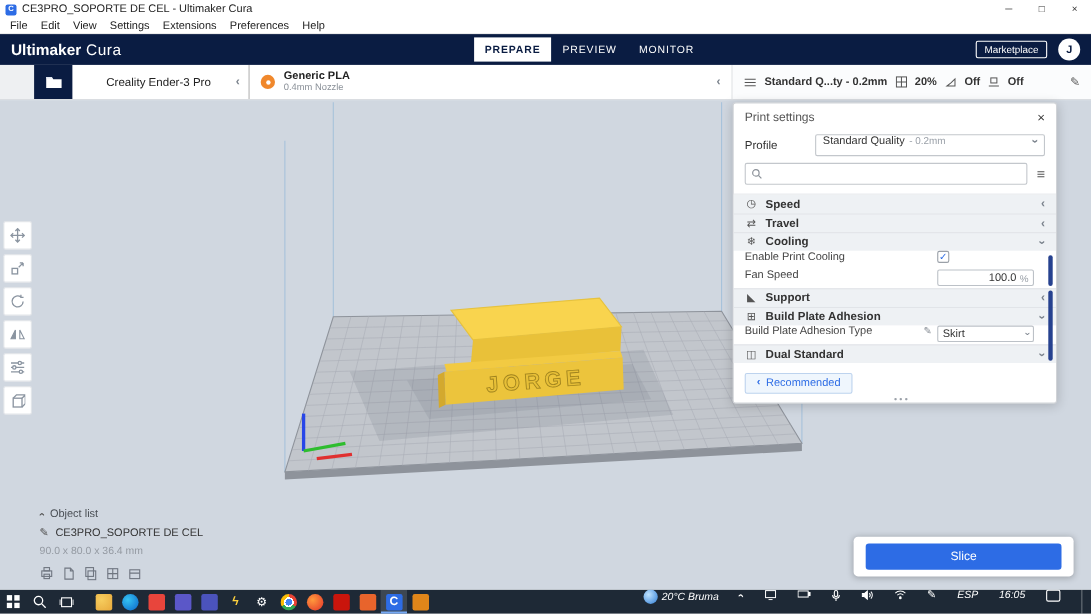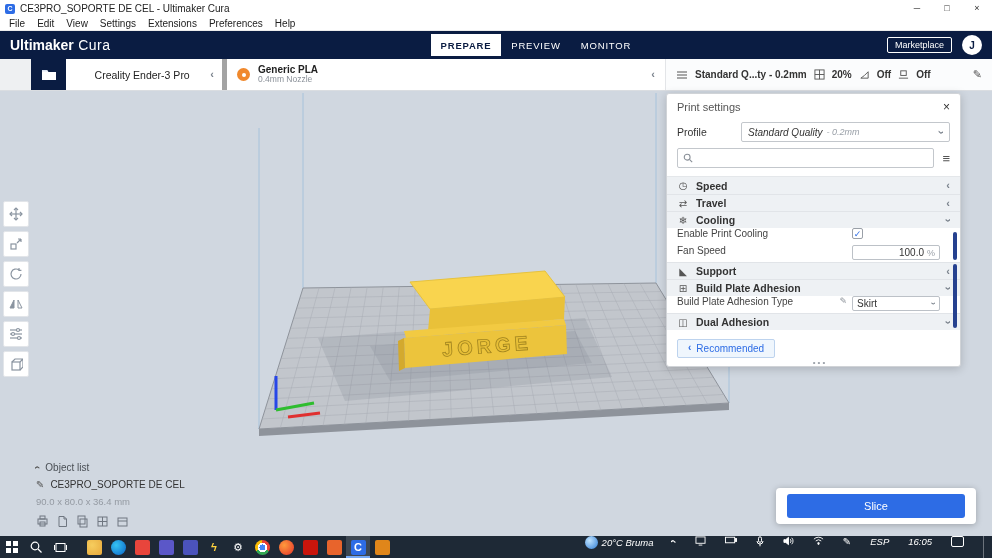--- a/index.html
+++ b/index.html
@@ -29,21 +29,21 @@
   .header-right { margin-left:auto; display:flex; align-items:center; gap:10px; margin-right:10px; }
   .marketplace { border:1px solid #fff; color:#fff; font-size:9px; padding:2px 7px; border-radius:2px; }
   .avatar { width:20px; height:20px; border-radius:50%; background:#fff; color:var(--header,#0a1c42);
     font-size:10px; font-weight:bold; display:flex; align-items:center; justify-content:center; }
 
   
   .toolbar { height:32px; background:#eef0f2; display:flex; align-items:stretch; border-bottom:1px solid #dadde1; }
   .open-btn { width:35px; margin-left:31px; background:var(--header,#0a1c42); display:flex;
     align-items:center; justify-content:center; }
   .printer-card { width:161px; background:#fff; display:flex; align-items:center; padding:0 8px;
-    border-right:5px solid #a3a3a3; }
+    border-right:1px solid #a3a3a3; }
   .printer-name { flex:1; text-align:center; font-size:10.5px; color:#222; }
   .material-card { width:438px; background:#fff; display:flex; align-items:center; padding:0 10px; }
   .extruder-dot { width:13px; height:13px; border-radius:50%; background:#f0882c; margin-right:8px; position:relative; }
   .extruder-dot::after { content:""; position:absolute; left:4.5px; top:4.5px; width:4px; height:4px;
     border-radius:50%; background:#fff; }
   .mat-text { flex:1; line-height:1.1; }
   .mat-name { font-size:10px; color:#222; font-weight:bold; }
   .mat-nozzle { font-size:8.5px; color:#8a9098; }
   .summary-card { flex:1; background:#fbfcfd; display:flex; align-items:center; gap:7px; padding:0 10px;
     border-left:1px solid #e3e5e8; }
@@ -67,21 +67,21 @@
   .ol-icons { display:flex; gap:7px; margin-top:8px; }
 
   
   .ps-panel { position:absolute; left:666px; top:93px; width:295px; background:#fff;
     border:1px solid #d0d3d7; border-radius:3px; box-shadow:0 2px 10px rgba(0,0,0,.18); z-index:5; }
   .ps-header { height:26px; display:flex; align-items:center; padding:0 10px; color:#555; font-size:11px; }
   .ps-close { margin-left:auto; color:#333; font-size:12px; }
   .ps-profile { display:flex; align-items:center; padding:2px 10px 6px; }
   .ps-profile .lbl { width:64px; font-size:10.5px; color:#333; }
   .select { flex:1; height:20px; border:1px solid #c3c7cc; border-radius:2px; display:flex;
-    align-items:center; padding:0 6px; font-size:10px; color:#333; background:#fff;font-style:italic; }
+    align-items:flex-start; padding:0 6px; font-size:10px; color:#333; background:#fff; }
   .suffix { color:#9aa0a8; margin-left:4px; font-size:9px; }
   .select .chev { margin-left:auto; }
   .ps-search { display:flex; align-items:center; padding:0 10px 8px; gap:8px; }
   .search-box { flex:1; height:20px; border:1px solid #c3c7cc; border-radius:2px; display:flex;
     align-items:center; padding:0 5px; gap:4px; }
   .search-box input { border:none; outline:none; flex:1; font-size:10px; color:#333; min-width:0; }
   .search-box input::placeholder { color:#a0a6ad; }
   .hamburger { font-size:13px; color:#555; }
   .ps-list { border-top:1px solid #e4e7ea; position:relative; }
   .cat { height:17px; display:flex; align-items:center; background:#eef1f4; padding:0 10px; gap:7px;
@@ -439,21 +439,21 @@
         <span class="link-pencil">✎</span>
         <span class="ctrl">
           <span class="s-select">
             <span>Skirt</span>
             <span class="chev down">‹</span>
           </span>
         </span>
       </div>
       <div class="cat">
         <span class="cat-icon">◫</span>
-        <span class="cat-name">Dual Adhesion</span>
+        <span class="cat-name">Dual Standard</span>
         <span class="chev down">‹</span>
       </div>
       <div class="scroll-seg" style="top:55px;height:28px;"></div>
       <div class="scroll-seg" style="top:87px;height:64px;"></div>
     </div>
     <div class="ps-footer">
       <button class="recommended">
         <span class="chev">‹</span>
         <span>Recommended</span>
       </button>

